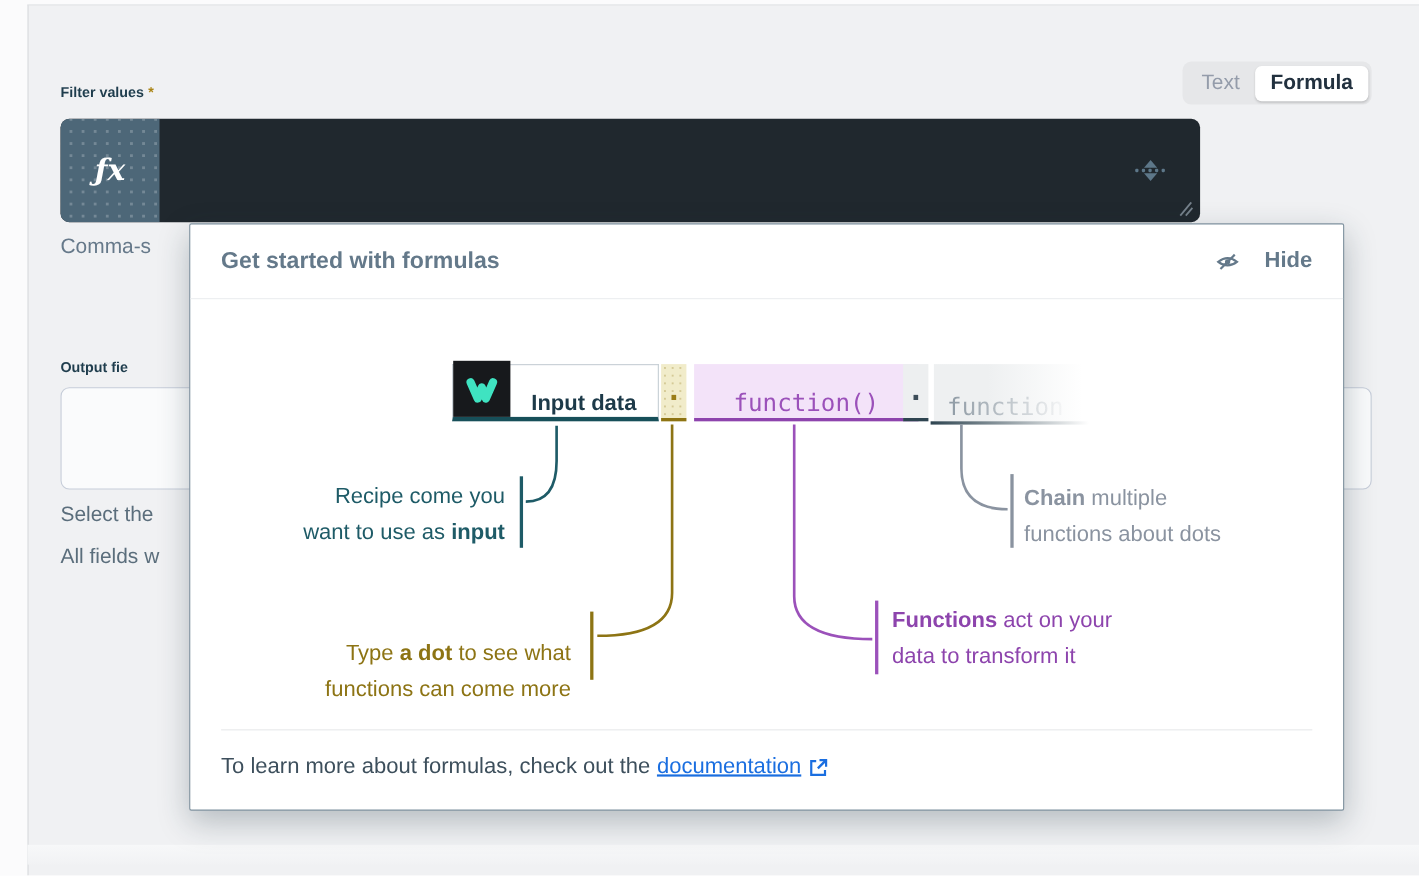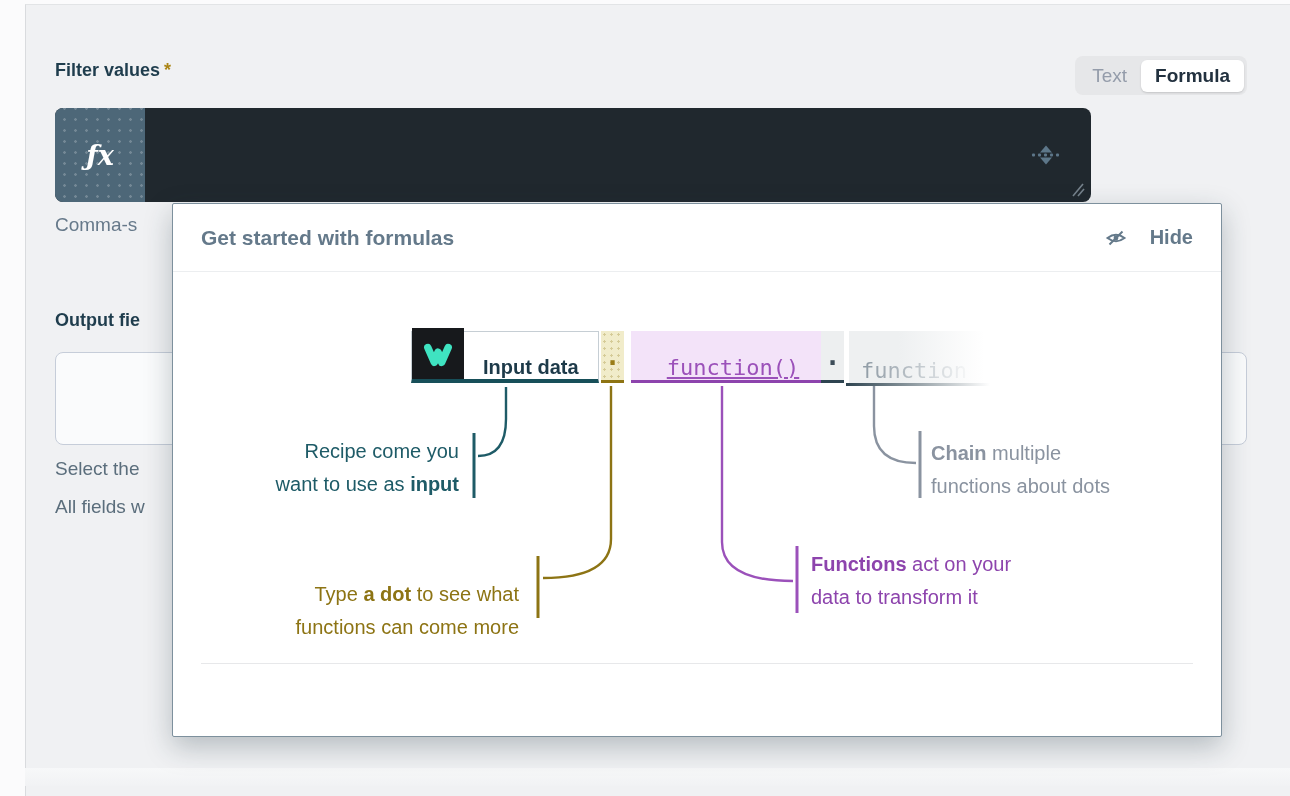--- a/index.html
+++ b/index.html
@@ -12,21 +12,21 @@
   
   .panel{
     position:absolute;left:25px;top:4px;right:0;bottom:0;
     background:#f0f1f3;
     border-left:1px solid #d9dbde;border-top:1px solid #e2e4e6;
   }
   .bottom-band{position:absolute;left:25px;right:0;top:768px;height:18px;
     background:linear-gradient(#f7f8f9,#f1f2f4);}
   
   .abs{position:absolute;}
-  .field-label{font-size:18px;font-weight:700;color:#1f3d4d;}
+  .field-label{font-size:13px;font-weight:700;color:#1f3d4d;margin-top:16px;}
   .req{color:#ab8516;font-weight:700;padding-left:4px;}
   .help-text{font-size:19px;color:#66798a;}
   
   .toggle{
     position:absolute;top:56px;right:43px;height:39px;
     background:#e6e7e9;border-radius:8px;display:flex;align-items:center;
     padding:0 3px;box-sizing:border-box;
   }
   .toggle button{
     border:none;background:transparent;font-family:inherit;
@@ -91,21 +91,21 @@
   }
   .w-logo{width:52px;height:51px;background:#17191c;display:flex;align-items:center;justify-content:center;flex:0 0 auto;}
   .chip-input .chip-label{font-size:20px;font-weight:700;color:#1d3a49;padding:0 19px;}
   .chip-dot{width:23px;justify-content:center;font-family:"DejaVu Sans Mono",monospace;font-size:26px;font-weight:700;}
   .chip-dot span{transform:translateY(-30%);}
   .chip-dot1{left:428px;background:#f1ecca;border-bottom:3px solid #8e7413;color:#9a7d18;
     background-image:radial-gradient(rgba(148,124,32,.30) 1px,transparent 1.3px);background-size:7px 7px;}
   .chip-fn{
     left:458px;width:204px;justify-content:center;background:#f3e3f9;
     border-bottom:3px solid #8d44ad;
-    font-family:"DejaVu Sans Mono",monospace;font-size:22px;color:#9b51ba;text-decoration:underline;
+    font-family:"DejaVu Sans Mono",monospace;font-size:22px;color:#9b51ba;
   }
   .chip-dot2{left:648px;background:#edeff0;border-bottom:3px solid #2e4450;color:#3d4d59;}
   .chip-fn-faded{
     left:676px;width:141px;padding-left:12px;
     background:linear-gradient(90deg,#eef0f1 0%,#eef0f1 35%,rgba(238,240,241,0) 96%);
     font-family:"DejaVu Sans Mono",monospace;font-size:22px;
   }
   .chip-fn-faded .fade-text{
     background:linear-gradient(90deg,#8d99a3 0%,rgba(141,153,163,.05) 100%);
     -webkit-background-clip:text;background-clip:text;color:transparent;
@@ -236,14 +236,23 @@
     <div><span></span><b>Functions</b><span> act on your</span></div>
     <div><span>data to transform it</span><b></b><span></span></div>
   </div>
 
   <div class="ann ann-chain" style="color: rgb(138, 147, 160);">
     <div><span></span><b>Chain</b><span> multiple</span></div>
     <div><span>functions about dots</span><b></b><span></span></div>
   </div>
 
   <div class="popup-divider"></div>
+  <div class="popup-footer">
+    <span>To learn more about formulas, check out the </span>
+    <a class="doc-link">documentation</a>
+    <svg width="20" height="20" viewBox="0 0 20 20">
+      <path d="M8 4 H3.5 V16.5 H16 V12" fill="none" stroke="#1a6ee0" stroke-width="2"></path>
+      <path d="M11 3 H17 V9" fill="none" stroke="#1a6ee0" stroke-width="2"></path>
+      <line x1="9.5" y1="10.5" x2="16.5" y2="3.5" stroke="#1a6ee0" stroke-width="2.2"></line>
+    </svg>
+  </div>
 
 </div>
 
 </body></html>

